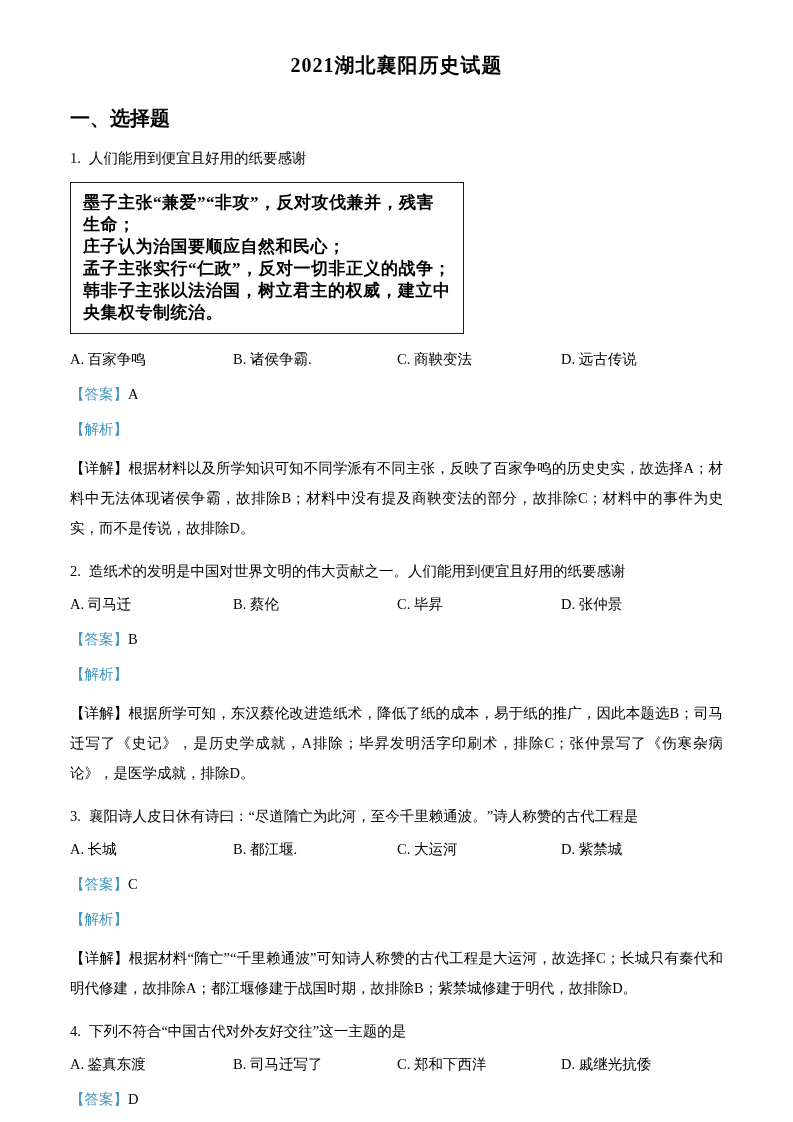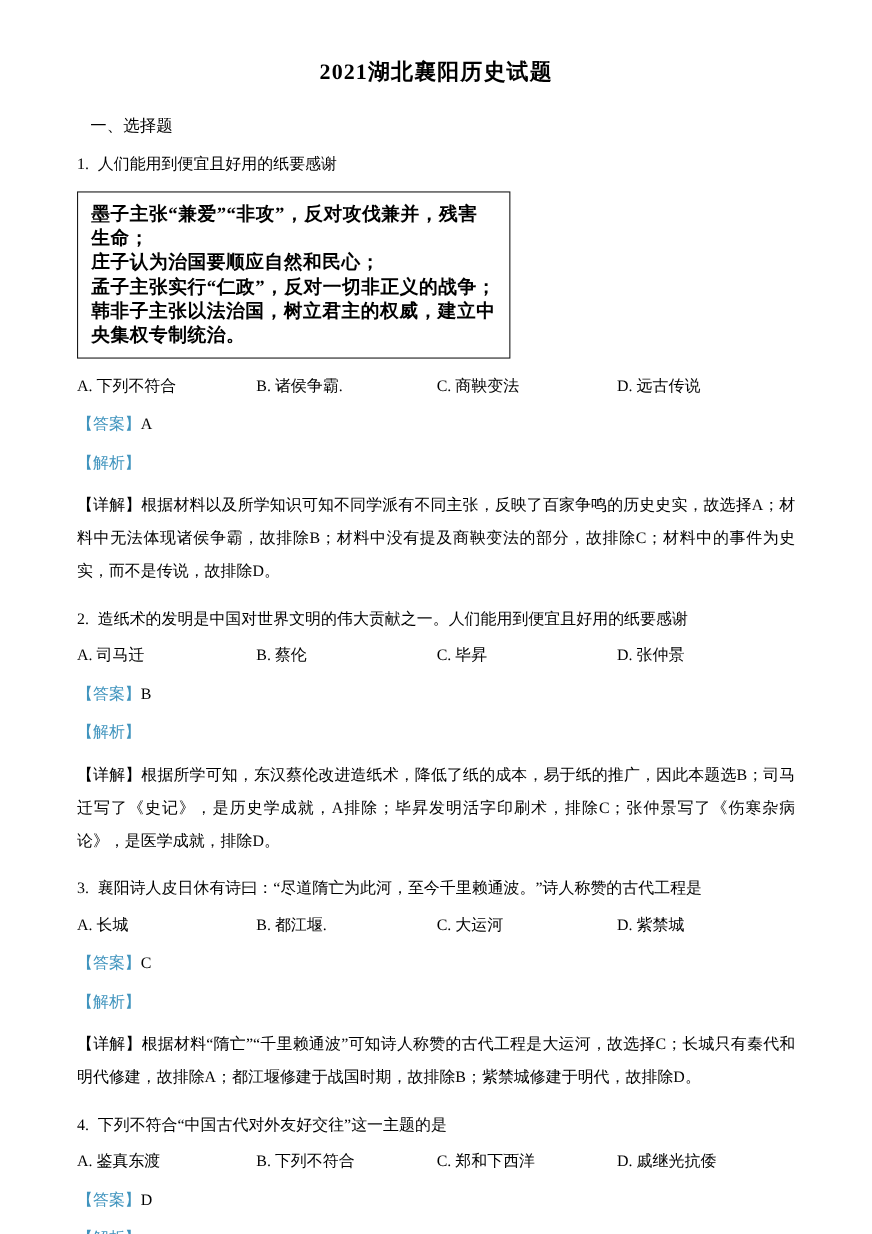--- a/index.html
+++ b/index.html
@@ -16,23 +16,23 @@
     overflow: hidden;
   }
   .doc-title {
     margin: 0 0 26px 0;
     text-align: center;
     font-size: 20px;
     font-weight: bold;
     letter-spacing: 1px;
   }
   .section-heading {
-    margin: 0 0 14px 12px;
-    font-size: 15px;
-    font-weight: normal;
+    margin: 0 0 14px 0;
+    font-size: 20px;
+    font-weight: bold;
   }
   .question { margin: 0; }
   .stem {
     margin: 14px 0 10px 0;
     line-height: 24px;
   }
   .stem .qnum { margin-right: 8px; }
   .textbox {
     box-sizing: border-box;
     width: 394px;
@@ -70,21 +70,21 @@
 
   <div class="question">
     <p class="stem"><span class="qnum">1.</span><span>人们能用到便宜且好用的纸要感谢</span></p>
     <div class="textbox">
       <div>墨子主张“兼爱”“非攻”，反对攻伐兼并，残害生命；</div>
       <div>庄子认为治国要顺应自然和民心；</div>
       <div>孟子主张实行“仁政”，反对一切非正义的战争；</div>
       <div>韩非子主张以法治国，树立君主的权威，建立中央集权专制统治。</div>
     </div>
     <div class="options">
-      <span>A. 下列不符合</span>
+      <span>A. 百家争鸣</span>
       <span>B. 诸侯争霸.</span>
       <span>C. 商鞅变法</span>
       <span>D. 远古传说</span>
     </div>
     <p class="row"><span class="lbl">【答案】</span><span class="answer-letter">A</span></p>
     <p class="row lbl">【解析】</p>
     <p class="detail"><span>【详解】</span><span>根据材料以及所学知识可知不同学派有不同主张，反映了百家争鸣的历史史实，故选择A；材料中无法体现诸侯争霸，故排除B；材料中没有提及商鞅变法的部分，故排除C；材料中的事件为史实，而不是传说，故排除D。</span></p>
   </div>
 
   <div class="question">
@@ -110,21 +110,21 @@
     </div>
     <p class="row"><span class="lbl">【答案】</span><span class="answer-letter">C</span></p>
     <p class="row lbl">【解析】</p>
     <p class="detail"><span>【详解】</span><span>根据材料“隋亡”“千里赖通波”可知诗人称赞的古代工程是大运河，故选择C；长城只有秦代和明代修建，故排除A；都江堰修建于战国时期，故排除B；紫禁城修建于明代，故排除D。</span></p>
   </div>
 
   <div class="question">
     <p class="stem"><span class="qnum">4.</span><span>下列不符合“中国古代对外友好交往”这一主题的是</span></p>
     <div class="options">
       <span>A. 鉴真东渡</span>
-      <span>B. 下列不符合</span>
+      <span>B. 司马迁写了</span>
       <span>C. 郑和下西洋</span>
       <span>D. 戚继光抗倭</span>
     </div>
     <p class="row"><span class="lbl">【答案】</span><span class="answer-letter">D</span></p>
     <p class="row lbl">【解析】</p>
   </div>
 
 </div>
 
 </body></html>

